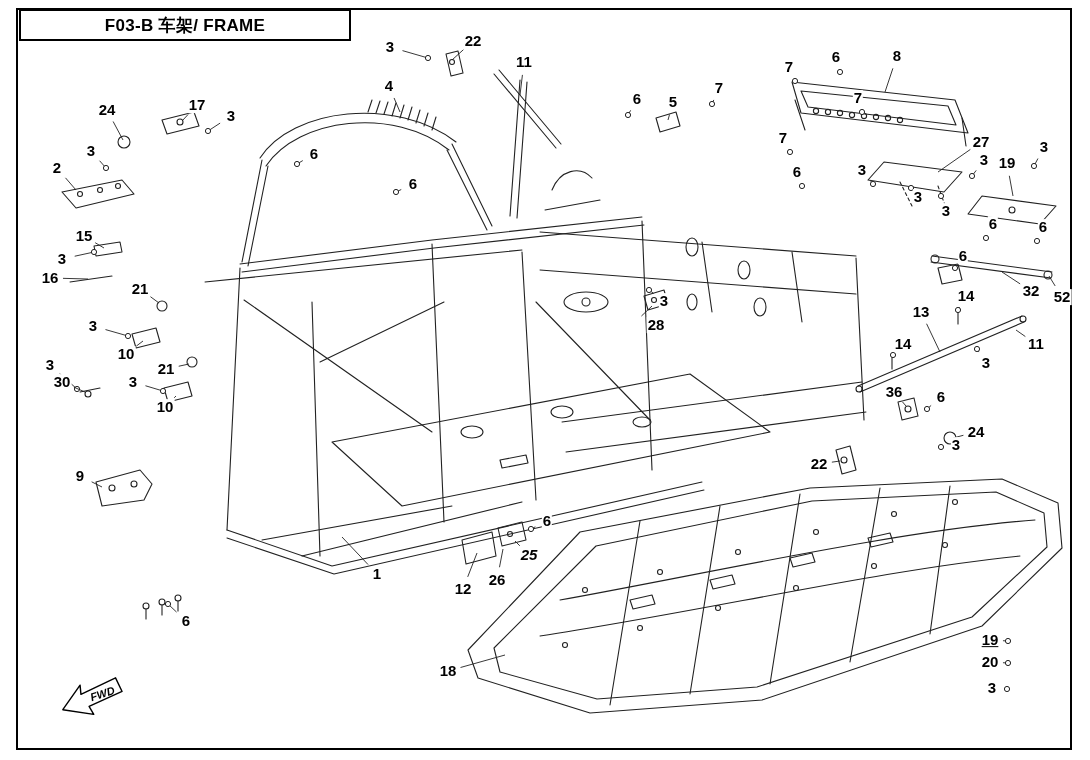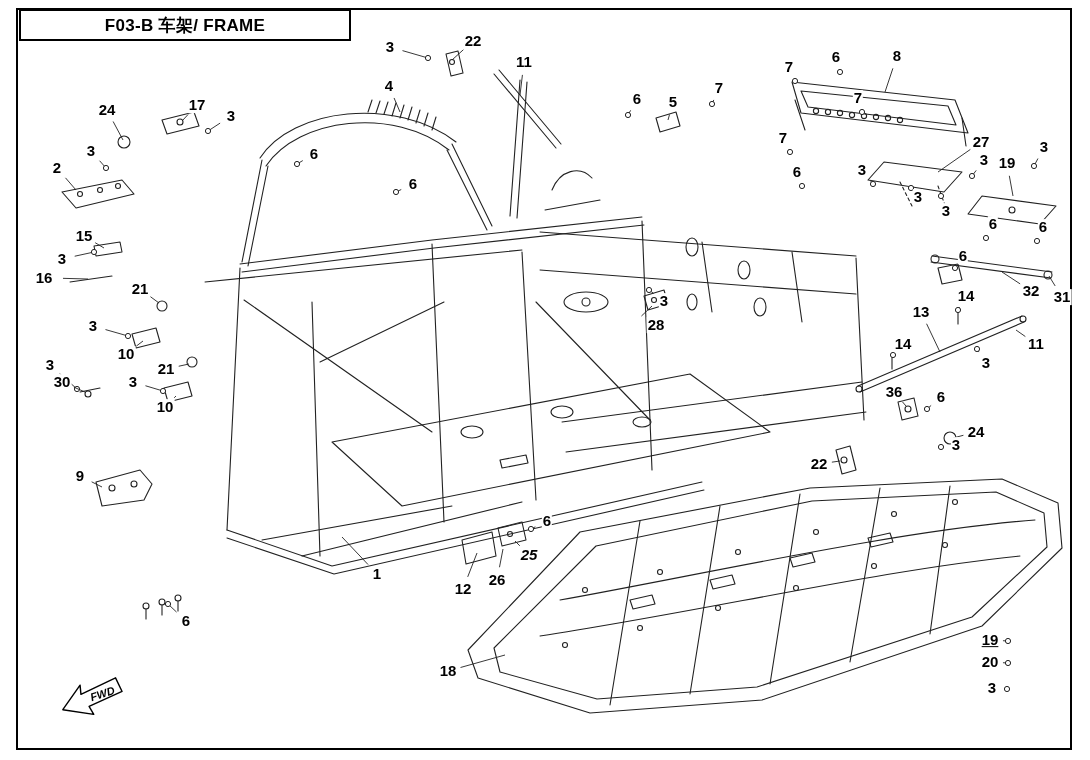--- a/index.html
+++ b/index.html
@@ -286,27 +286,27 @@
       <div class="callout" style="left: 797px; top: 172px;">6</div>
       <div class="callout" style="left: 981px; top: 142px;">27</div>
       <div class="callout" style="left: 984px; top: 160px;">3</div>
       <div class="callout" style="left: 1007px; top: 163px;">19</div>
       <div class="callout" style="left: 1044px; top: 147px;">3</div>
       <div class="callout" style="left: 862px; top: 170px;">3</div>
       <div class="callout" style="left: 918px; top: 197px;">3</div>
       <div class="callout" style="left: 946px; top: 211px;">3</div>
       <div class="callout" style="left: 84px; top: 236px;">15</div>
       <div class="callout" style="left: 62px; top: 259px;">3</div>
-      <div class="callout" style="left: 44px; top: 278px;">16</div>
+      <div class="callout" style="left: 50px; top: 278px;">16</div>
       <div class="callout" style="left: 993px; top: 224px;">6</div>
       <div class="callout" style="left: 1043px; top: 227px;">6</div>
       <div class="callout" style="left: 963px; top: 256px;">6</div>
       <div class="callout" style="left: 966px; top: 296px;">14</div>
       <div class="callout" style="left: 1031px; top: 291px;">32</div>
-      <div class="callout" style="left: 1062px; top: 297px;">31</div>
+      <div class="callout" style="left: 1062px; top: 297px;">52</div>
       <div class="callout" style="left: 140px; top: 289px;">21</div>
       <div class="callout" style="left: 93px; top: 326px;">3</div>
       <div class="callout" style="left: 126px; top: 354px;">10</div>
       <div class="callout" style="left: 50px; top: 365px;">3</div>
       <div class="callout" style="left: 62px; top: 382px;">30</div>
       <div class="callout" style="left: 166px; top: 369px;">21</div>
       <div class="callout" style="left: 133px; top: 382px;">3</div>
       <div class="callout" style="left: 165px; top: 407px;">10</div>
       <div class="callout" style="left: 664px; top: 301px;">3</div>
       <div class="callout" style="left: 632px; top: 325px; margin-left: 24px;">28</div>

